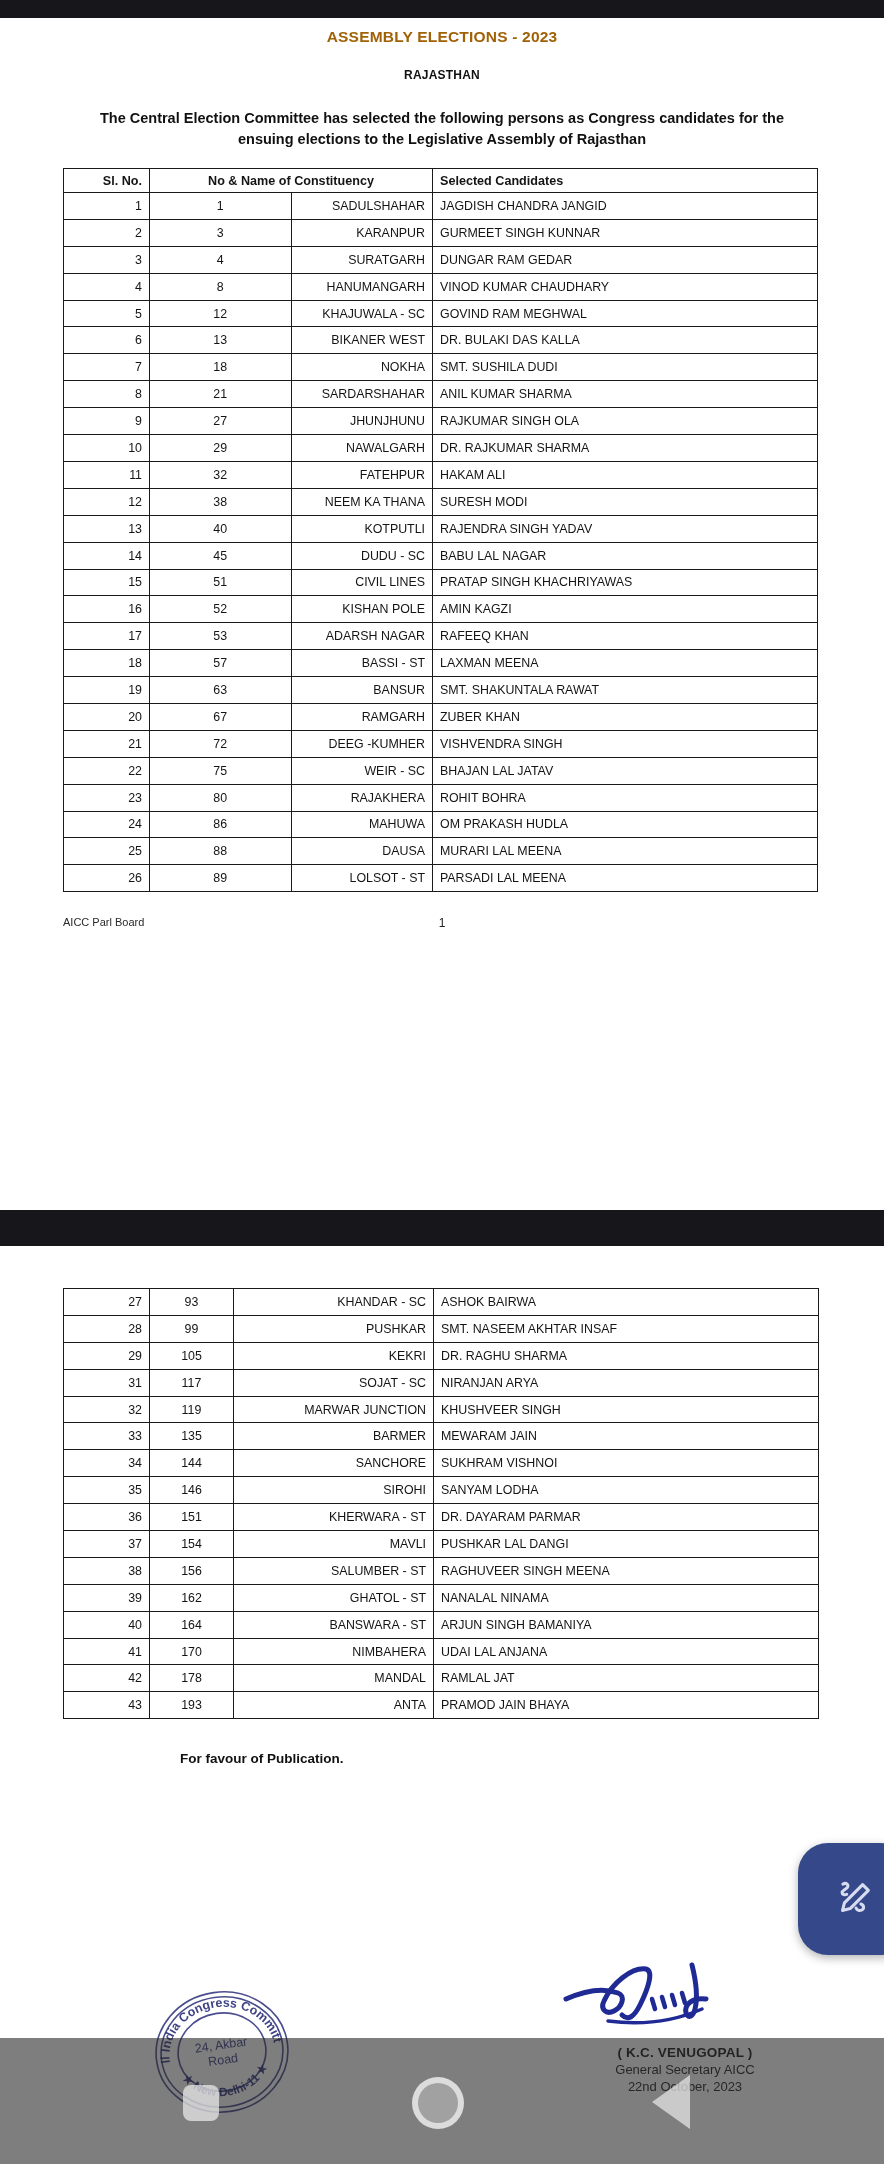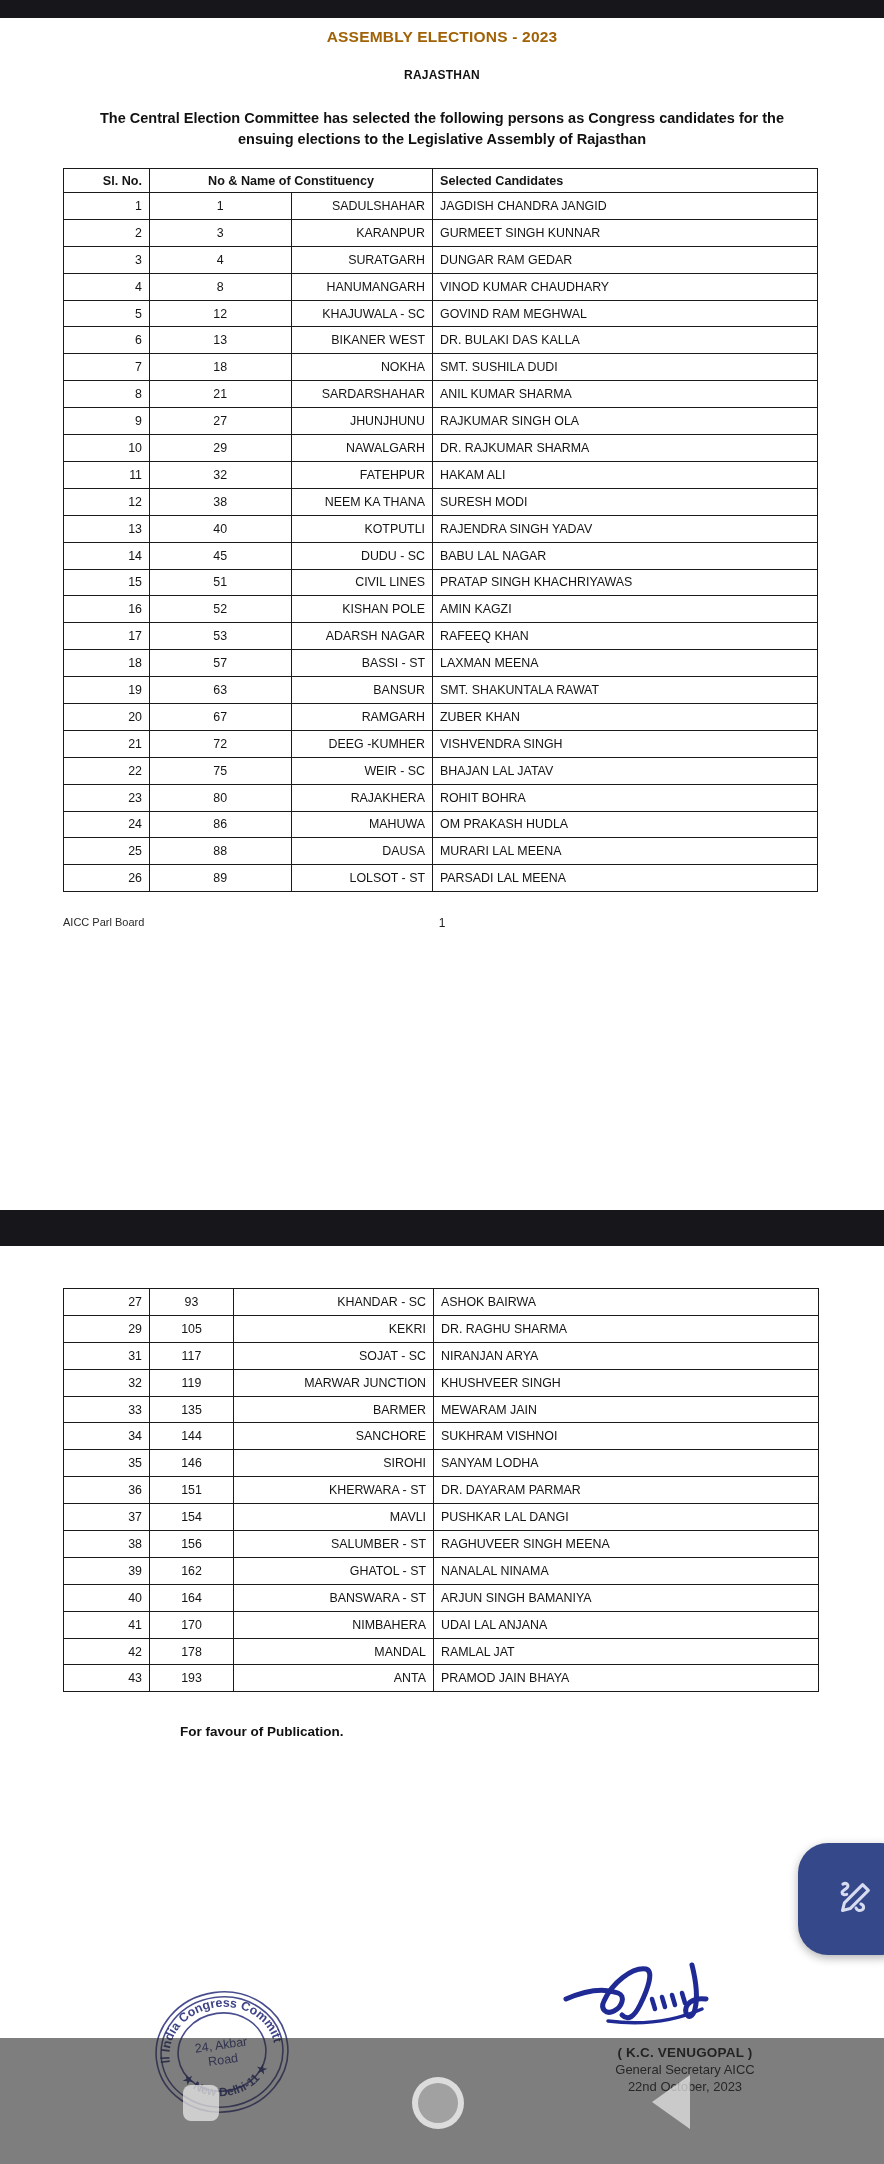--- a/index.html
+++ b/index.html
@@ -429,20 +429,26 @@
 
   <div class="page page-2">
     <div style="height:42px"></div>
     <table class="cand-table">
       <tbody id="tbody-page2">
           <tr>
             <td class="col-sl">27</td>
             <td class="col-no">93</td>
             <td class="col-name">KHANDAR - SC</td>
             <td class="col-cand th-cand">ASHOK BAIRWA</td>
+          </tr>
+          <tr>
+            <td class="col-sl">28</td>
+            <td class="col-no">99</td>
+            <td class="col-name">PUSHKAR</td>
+            <td class="col-cand th-cand">SMT. NASEEM AKHTAR INSAF</td>
           </tr>
           <tr>
             <td class="col-sl">29</td>
             <td class="col-no">105</td>
             <td class="col-name">KEKRI</td>
             <td class="col-cand th-cand">DR. RAGHU SHARMA</td>
           </tr>
           <tr>
             <td class="col-sl">31</td>
             <td class="col-no">117</td>

